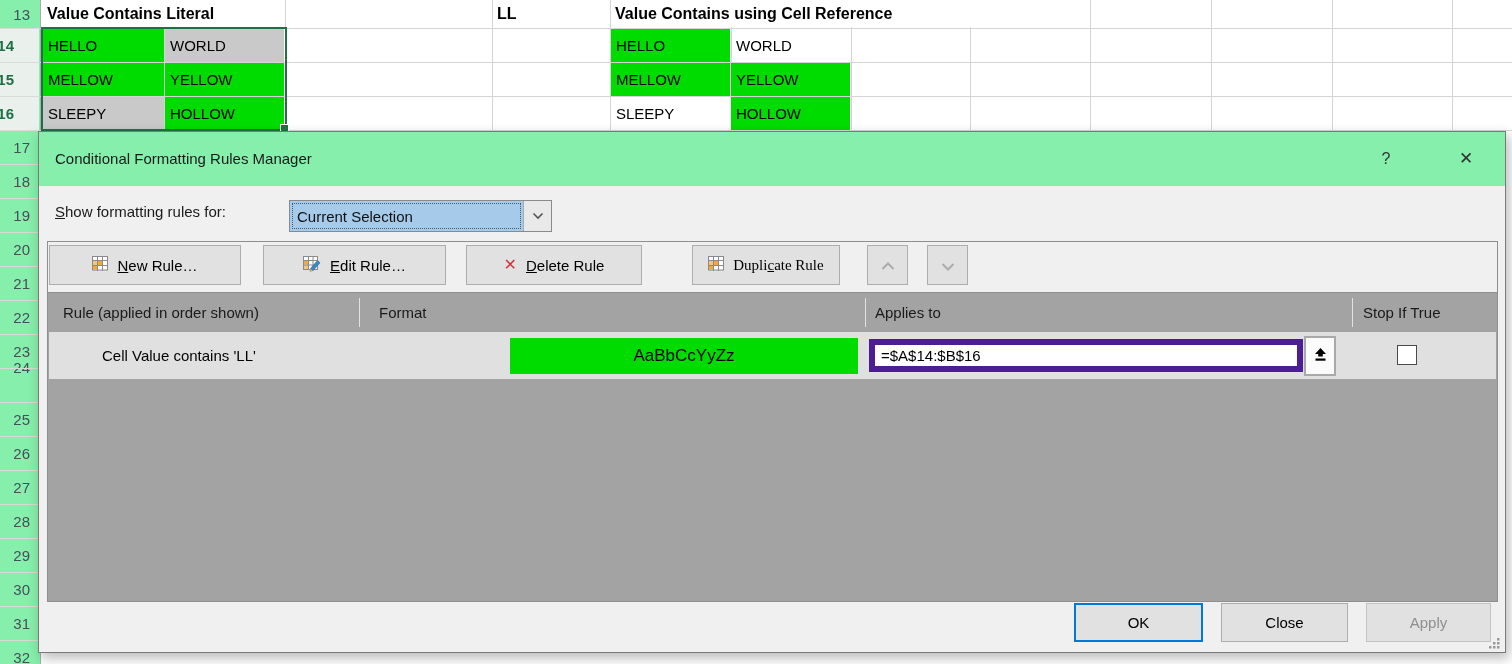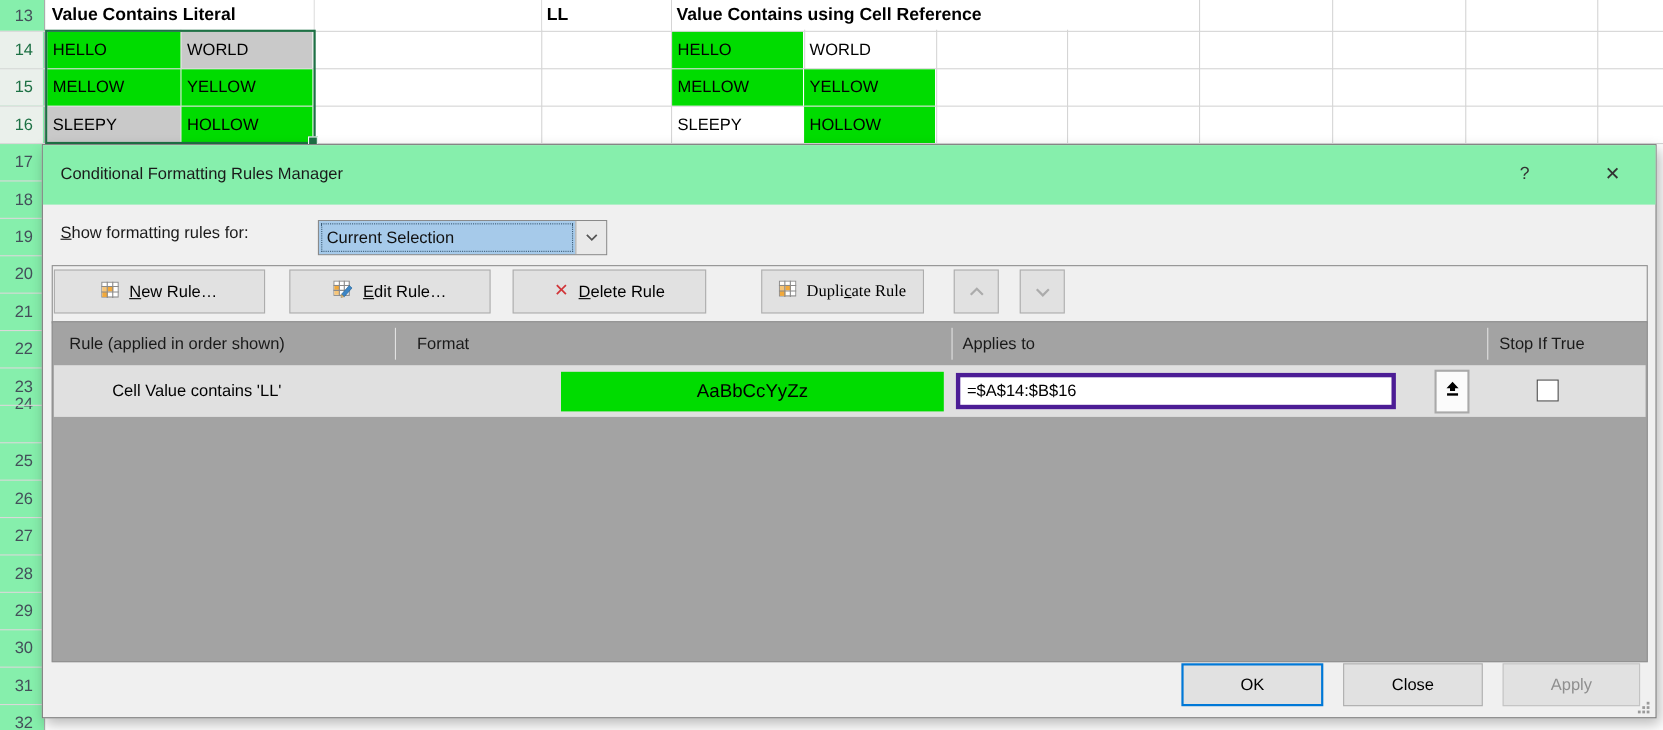--- a/index.html
+++ b/index.html
@@ -3,21 +3,21 @@
 <meta charset="utf-8">
 <style>
   html,body{margin:0;padding:0;background:#fff;}
   #stage{position:relative;width:1512px;height:664px;overflow:hidden;background:#fff;
          font-family:"Liberation Sans","DejaVu Sans",sans-serif;}
   
   #rowcol{position:absolute;left:0;top:0;width:41px;height:664px;background:#86efac;
           border-right:1px solid #ABABAB;box-sizing:border-box;z-index:1;}
   .rownum{position:absolute;left:0;width:30px;text-align:right;font-size:15px;color:#44505A;
           display:flex;align-items:center;justify-content:flex-end;z-index:1;}
-  .rownum.sel{color:#1E7145;background:#EAF0EB;width:39px;padding-right:9px;box-sizing:border-box;}
+  .rownum.sel{color:#1E7145;background:#EAF0EB;width:39px;padding-right:25px;box-sizing:border-box;font-weight:bold;}
   .rowsep{position:absolute;left:0;width:41px;height:1px;background:#D9D9D9;z-index:1;}
   .gl{position:absolute;background:#D5D5D5;z-index:1;}
   .hdr13{position:absolute;top:0;height:27px;display:flex;align-items:center;font-weight:bold;
          font-size:16px;color:#000;background:#fff;padding-left:4px;box-sizing:border-box;z-index:2;}
   #h-lit{left:43px;width:242px;}
   #h-ll{left:493px;width:115px;text-align:right;}
   #h-ref{left:611px;width:389px;}
   .cellfill{position:absolute;display:flex;align-items:center;padding-left:5px;box-sizing:border-box;
             font-size:15px;color:#000;z-index:2;}
   #selbox{position:absolute;left:41px;top:27px;width:246px;height:104px;border:2px solid #1E7145;
@@ -54,21 +54,21 @@
   #list{position:absolute;left:8px;top:160px;width:1451px;height:310px;border:1px solid #8F8F8F;
         background:#a3a3a3;box-sizing:border-box;}
   .lh{position:absolute;top:0;height:39px;line-height:39px;font-size:15px;color:#1A1A1A;}
   #lh0{left:15px;}#lh1{left:331px;}#lh2{left:827px;}#lh3{left:1315px;}
   .lsep{position:absolute;top:5px;height:29px;width:1px;background:#E2E2E2;}
   #lsep0{left:311px;}#lsep1{left:817px;}#lsep2{left:1304px;}
   #rulerow{position:absolute;left:1px;top:39px;width:1447px;height:47px;background:#E0E0E0;}
   #ruledesc{position:absolute;left:53px;top:0;height:47px;line-height:47px;font-size:15px;color:#000;}
   #chip{position:absolute;left:461px;top:6px;width:348px;height:36px;display:flex;align-items:center;
         justify-content:center;font-size:17px;color:#000;}
-  #applies{position:absolute;left:820px;top:7px;width:400px;height:33px;border:4px solid #4c1d95;
+  #applies{position:absolute;left:820px;top:7px;width:434px;height:33px;border:6px solid #4c1d95;
            background:#fff;font-size:15px;padding:0 6px;box-sizing:border-box;font-family:inherit;color:#000;}
   #collapsebtn{position:absolute;left:1255px;top:4px;width:32px;height:40px;background:#FBFBFB;
                border:2px solid #A9A9A9;box-sizing:border-box;display:flex;align-items:center;justify-content:center;}
   #stopchk{position:absolute;left:1348px;top:13px;width:20px;height:20px;border:1px solid #4A4A4A;
            background:#fff;box-sizing:border-box;}
   .fbtn{position:absolute;top:471px;height:39px;background:#E1E1E1;border:1px solid #ADADAD;box-sizing:border-box;
         font-size:15px;display:flex;align-items:center;justify-content:center;color:#000;cursor:default;}
   #okbtn{left:1035px;width:129px;border-width:2px;}
   #closebtn{left:1182px;width:127px;}
   #applybtn{left:1327px;width:125px;border-color:#C3C3C3;color:#8F8F8F;}

